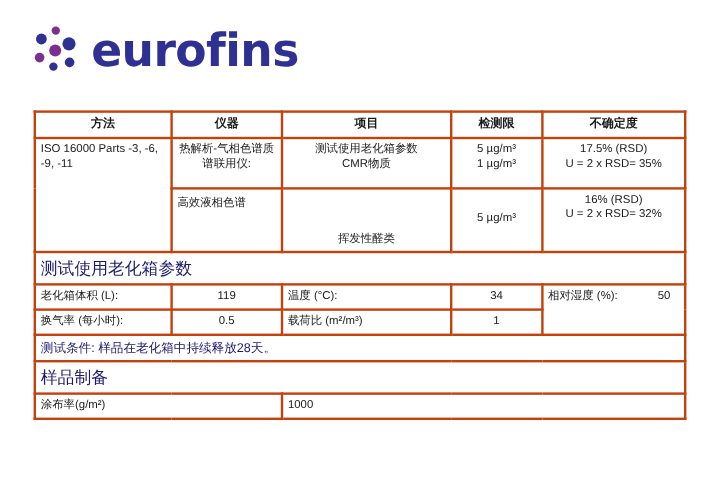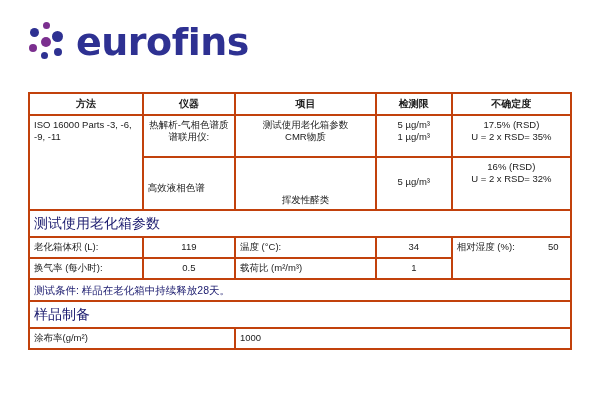--- a/index.html
+++ b/index.html
@@ -161,21 +161,21 @@
         <td rowspan="2" class="c-left">ISO 16000 Parts -3, -6, -9, -11</td>
         <td class="c-left tall">热解析-气相色谱质谱联用仪:</td>
         <td class="c-center" style="white-space:pre-line">测试使用老化箱参数
 CMR物质</td>
         <td class="c-center" style="white-space:pre-line">5 µg/m³
 1 µg/m³</td>
         <td class="c-center" style="white-space:pre-line">17.5% (RSD)
 U = 2 x RSD= 35%</td>
       </tr>
       <tr>
-        <td class="c-left" style="padding-top:24px">高效液相色谱</td>
+        <td class="c-left" style="padding-top:6px">高效液相色谱</td>
         <td class="c-center" style="padding-top:36px">挥发性醛类</td>
         <td class="c-center" style="padding-top:18px">5 µg/m³</td>
         <td class="c-center" style="white-space:pre-line">16% (RSD)
 U = 2 x RSD= 32%</td>
       </tr>
 
       <tr>
         <td colspan="5" class="sub-head">测试使用老化箱参数</td>
       </tr>
       <tr>

